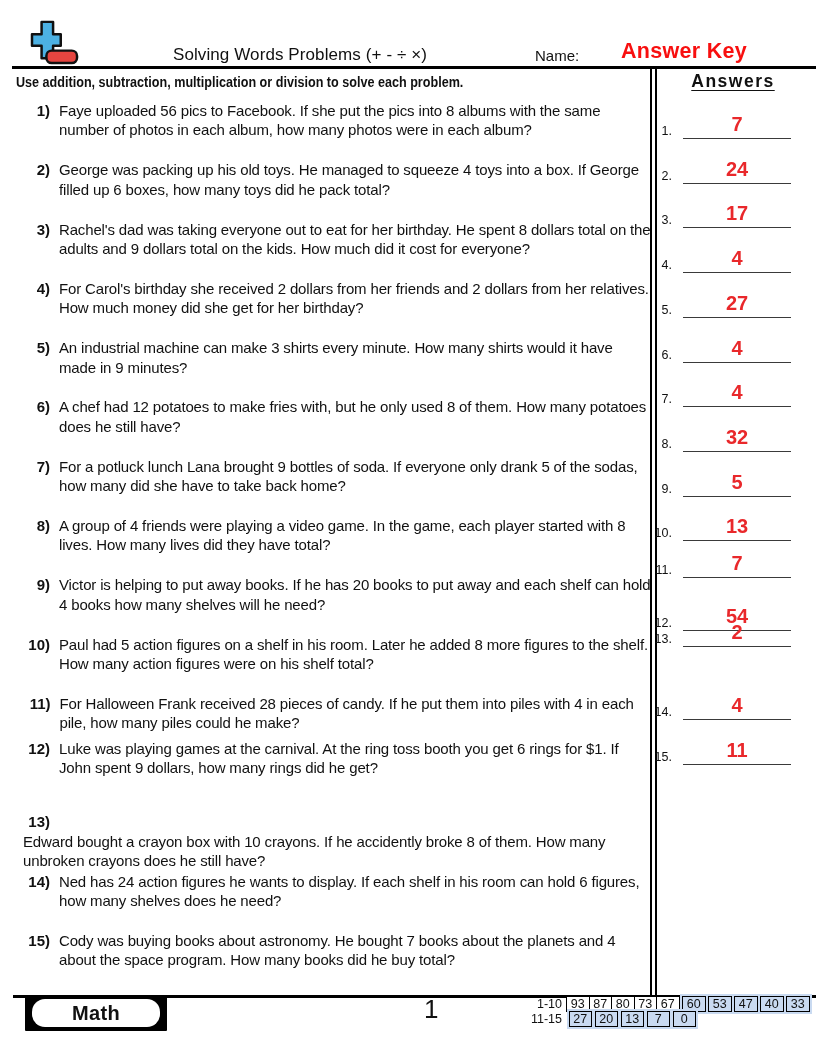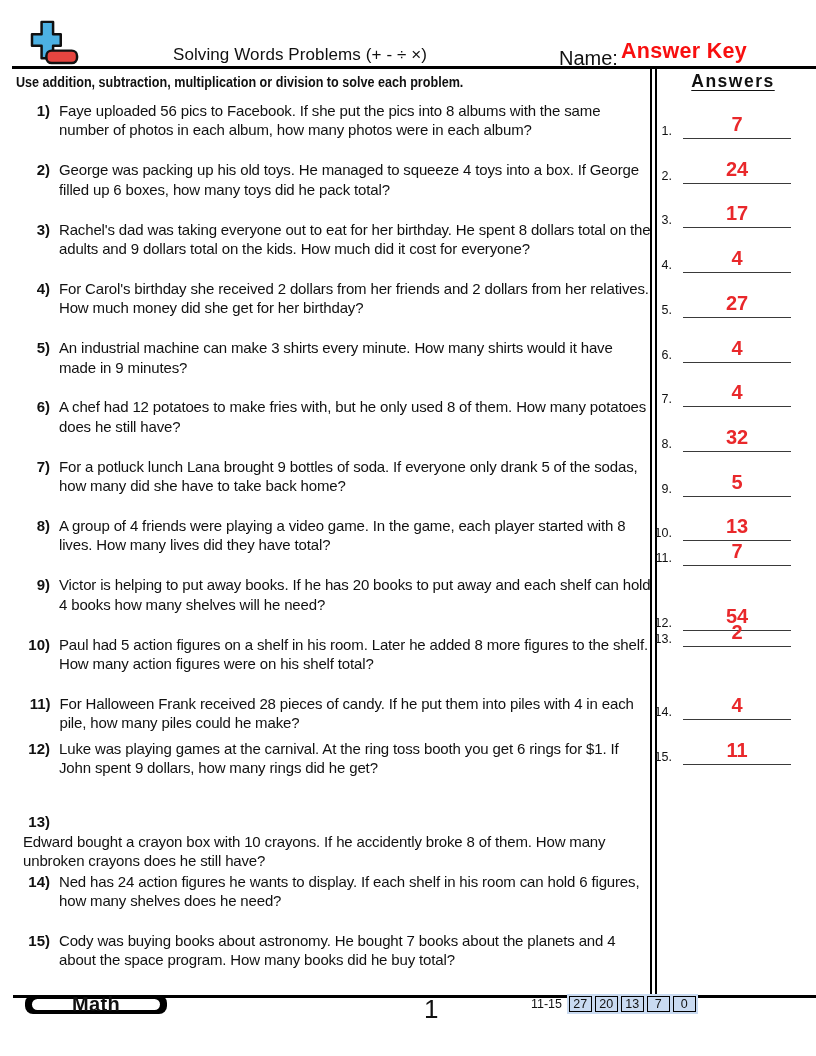--- a/index.html
+++ b/index.html
@@ -4,21 +4,21 @@
 <style>
   html,body{margin:0;padding:0;background:#e9e9e9;}
   .page{
     position:relative;width:816px;height:1056px;margin:0 auto;background:#ffffff;
     font-family:"Liberation Sans", sans-serif;color:#111;overflow:hidden;
   }
   
   .logo-svg{position:absolute;left:30px;top:19px;}
   .title{position:absolute;left:120px;top:45px;width:360px;text-align:center;
          font-size:17px;letter-spacing:.1px;}
-  .name-label{position:absolute;left:559px;top:47px;font-size:20px;}
+  .name-label{position:absolute;left:535px;top:47px;font-size:15px;}
   .answer-key{position:absolute;left:621px;top:39px;font-size:21.5px;font-weight:bold;
               color:var(--answer-key-red,#f80f0f);letter-spacing:.3px;}
   .head-rule{position:absolute;left:12px;top:66px;width:804px;height:3px;background:#000;}
   .instructions{position:absolute;left:16px;top:73px;font-size:15px;font-weight:bold;
                 white-space:nowrap;transform:scaleX(.84);transform-origin:left center;}
   
   .v-divider{position:absolute;left:650px;top:66px;height:930px;width:7px;
              border-left:2px solid #000;border-right:2px solid #000;box-sizing:border-box;}
   .answers-heading{position:absolute;left:654px;top:71px;width:158px;text-align:center;
                    font-size:17.5px;font-weight:bold;letter-spacing:1.5px;
@@ -28,22 +28,22 @@
   .ans-val{position:absolute;left:32px;bottom:3px;width:108px;text-align:center;
            font-size:20px;font-weight:bold;color:var(--answer-red,#e9282b);}
   .ans-line{position:absolute;left:32px;bottom:0;width:108px;border-bottom:1.7px solid #3a3a3a;}
   
   .problems{position:absolute;left:14px;top:101px;width:640px;}
   .problem{position:absolute;left:0;width:100%;display:flex;align-items:flex-start;}
   .pnum{flex:none;width:36px;text-align:right;font-weight:bold;font-size:15px;line-height:19.4px;}
   .ptext{margin-left:9px;width:594px;font-size:15px;line-height:19.4px;letter-spacing:-0.15px;}
   
   .footer-rule{position:absolute;left:13px;top:995px;width:803px;height:3px;background:#000;}
-  .math-badge{position:absolute;left:25px;top:995px;width:142px;height:19px;background:#000;
-              border-radius:8px;}
+  .math-badge{position:absolute;left:25px;top:995px;width:142px;height:36px;background:#000;
+              border-radius:1px;}
   .math-pill{position:absolute;left:7px;right:7px;top:4px;bottom:4px;background:#fff;
              border-radius:13px;display:flex;align-items:center;justify-content:center;}
   .math-pill span{font-weight:bold;font-size:20px;letter-spacing:.3px;}
   .website{position:absolute;left:172px;top:1007px;font-size:15.5px;}
   .page-num{position:absolute;left:424px;top:994px;font-size:26px;}
   .score-table{position:absolute;left:528px;top:996px;}
   .score-row{display:flex;height:16px;}
   .score-row + .score-row{margin-top:-1px;}
   .score-label{width:34px;text-align:right;padding-right:4px;font-size:12.5px;line-height:16px;flex:none;}
   .score-cell{flex:none;width:23.5px;height:16px;box-sizing:border-box;border:1px solid #000;
@@ -113,21 +113,21 @@
       <div class="answer-row" style="top: 466.68px;">
       <span class="ans-num">9.</span>
       <span class="ans-val">5</span>
       <span class="ans-line"></span>
     </div>
       <div class="answer-row" style="top: 511.39px;">
       <span class="ans-num">10.</span>
       <span class="ans-val">13</span>
       <span class="ans-line"></span>
     </div>
-      <div class="answer-row" style="top: 536px; text-decoration: underline;">
+      <div class="answer-row" style="top: 548px; text-decoration: underline;">
       <span class="ans-num">11.</span>
       <span class="ans-val">7</span>
       <span class="ans-line"></span>
     </div>
       <div class="answer-row" style="top: 600.81px;">
       <span class="ans-num">12.</span>
       <span class="ans-val">54</span>
       <span class="ans-line"></span>
     </div>
       <div class="answer-row" style="top: 617px; text-decoration: underline;">
@@ -211,20 +211,33 @@
     </div>
 
   <div class="footer-rule"></div>
   <div class="math-badge">
     <div class="math-pill">
       <span>Math</span>
     </div>
   </div>
   <div class="page-num">1</div>
   <div class="score-table" id="score-table">
+      <div class="score-row">
+        <span class="score-label">1-10</span>
+        <span class="score-cell first">93</span>
+        <span class="score-cell">87</span>
+        <span class="score-cell">80</span>
+        <span class="score-cell">73</span>
+        <span class="score-cell">67</span>
+        <span class="score-cell hl">60</span>
+        <span class="score-cell hl">53</span>
+        <span class="score-cell hl">47</span>
+        <span class="score-cell hl">40</span>
+        <span class="score-cell hl">33</span>
+      </div>
       <div class="score-row">
         <span class="score-label">11-15</span>
         <span class="score-cell first hl">27</span>
         <span class="score-cell hl">20</span>
         <span class="score-cell hl">13</span>
         <span class="score-cell hl">7</span>
         <span class="score-cell hl">0</span>
       </div>
     </div>
 

